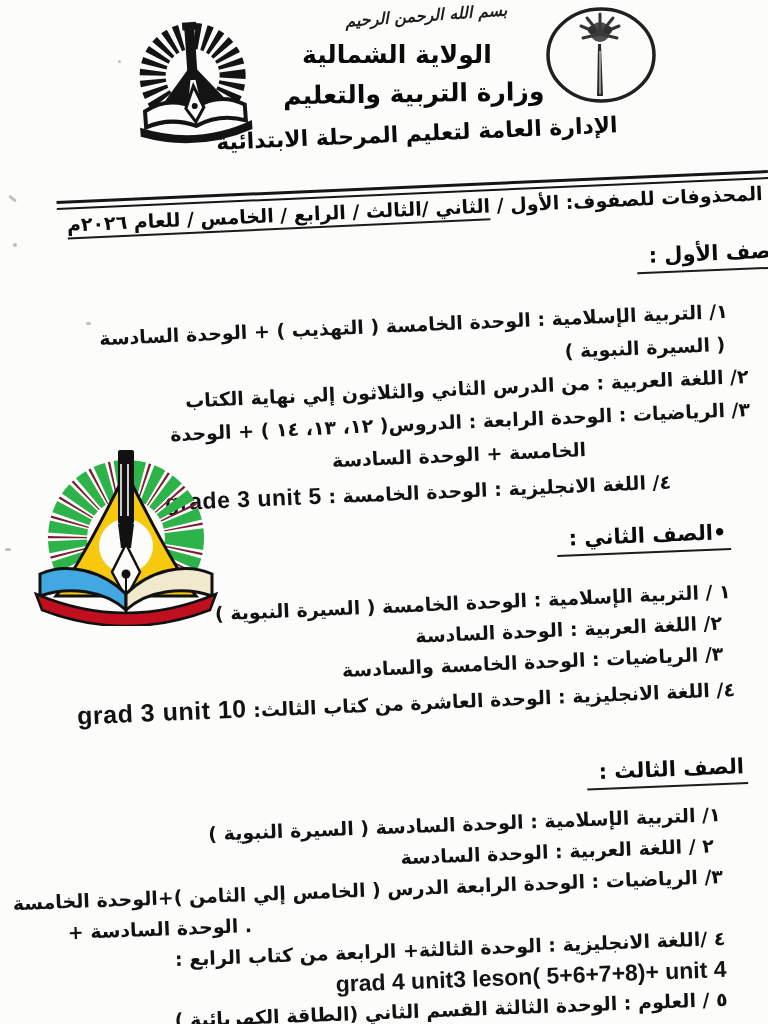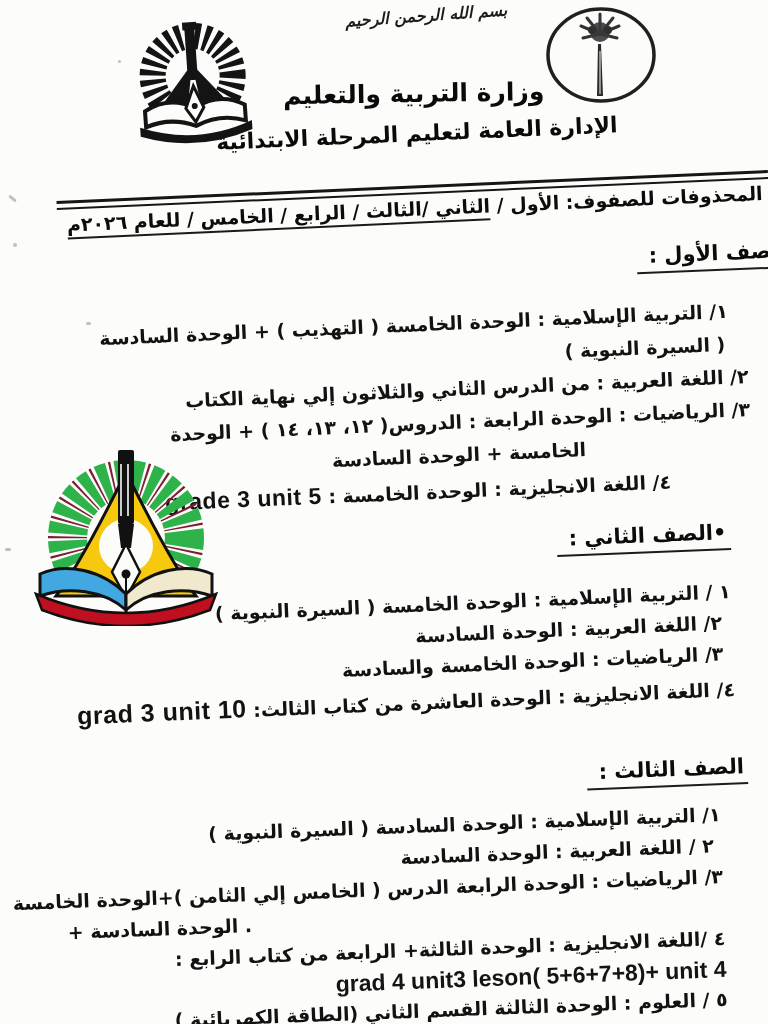--- a/index.html
+++ b/index.html
@@ -68,20 +68,21 @@
     <rect x="63" y="10" width="14" height="8" fill="#141414"></rect>
     <path d="M70 52 L40 88 L64 90 Z" fill="#141414"></path>
     <path d="M70 52 L100 88 L76 90 Z" fill="#141414"></path>
     <path d="M20 96 Q45 82 70 96 Q95 82 120 96 L120 112 Q95 103 70 114 Q45 103 20 112 Z" fill="#fcfcfa" stroke="#141414" stroke-width="4"></path>
     <path d="M14 112 Q70 134 126 112 L126 121 Q70 141 14 121 Z" fill="#141414"></path>
     <path d="M70 74 L61 96 L70 110 L79 96 Z" fill="#fcfcfa" stroke="#141414" stroke-width="3"></path>
     <circle cx="70" cy="94" r="3" fill="#141414"></circle>
   </svg>
 
   <div class="abs bismillah nowrap" style="left:345px;top:6px">بسم الله الرحمن الرحيم</div>
+  <div class="abs head-bold h-state nowrap" style="left:302px;top:40px">الولاية الشمالية</div>
   <div class="abs head-bold h-ministry nowrap" style="left:283px;top:79px">وزارة التربية والتعليم</div>
   <div class="abs head-bold h-admin nowrap" style="left:216px;top:121px">الإدارة العامة لتعليم المرحلة الابتدائية</div>
 
   <div class="abs rule" style="left:56px;top:170px;width:712px"></div>
 
   <div class="abs subject nowrap" style="left:60px;top:182px;width:702px"><span>المحذوفات للصفوف: الأول / </span><span class="u">الثاني /الثالث / الرابع / الخامس / للعام ٢٠٢٦م</span></div>
 
   <div class="abs sec-title" style="left:636px;top:238px">الصف الأول :</div>
 
   <div class="abs list g1" style="left:55px;top:294px;width:690px">

